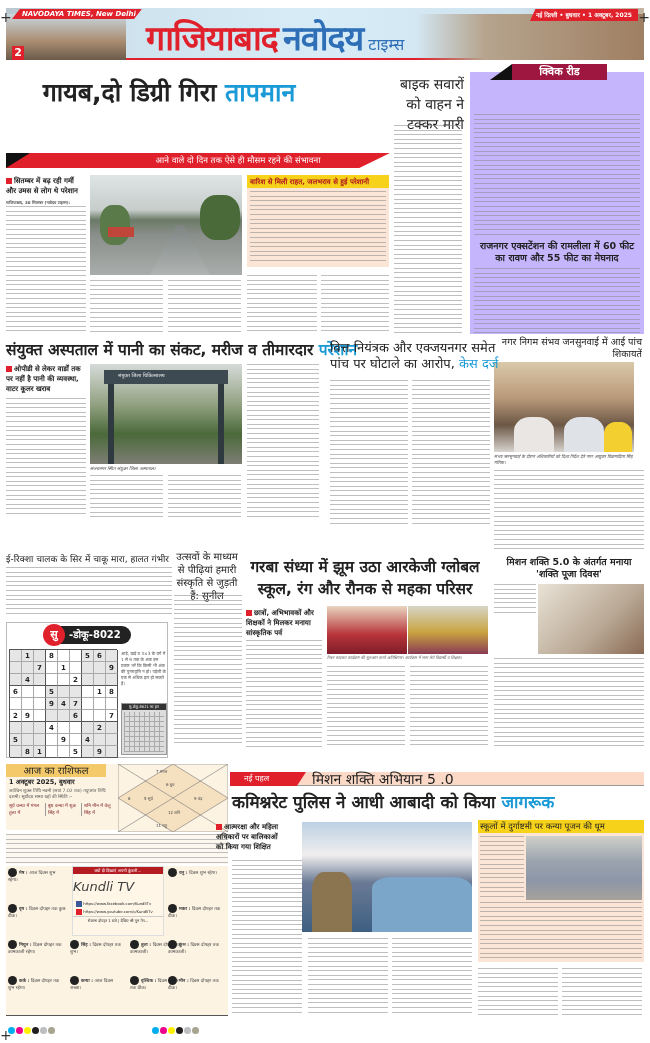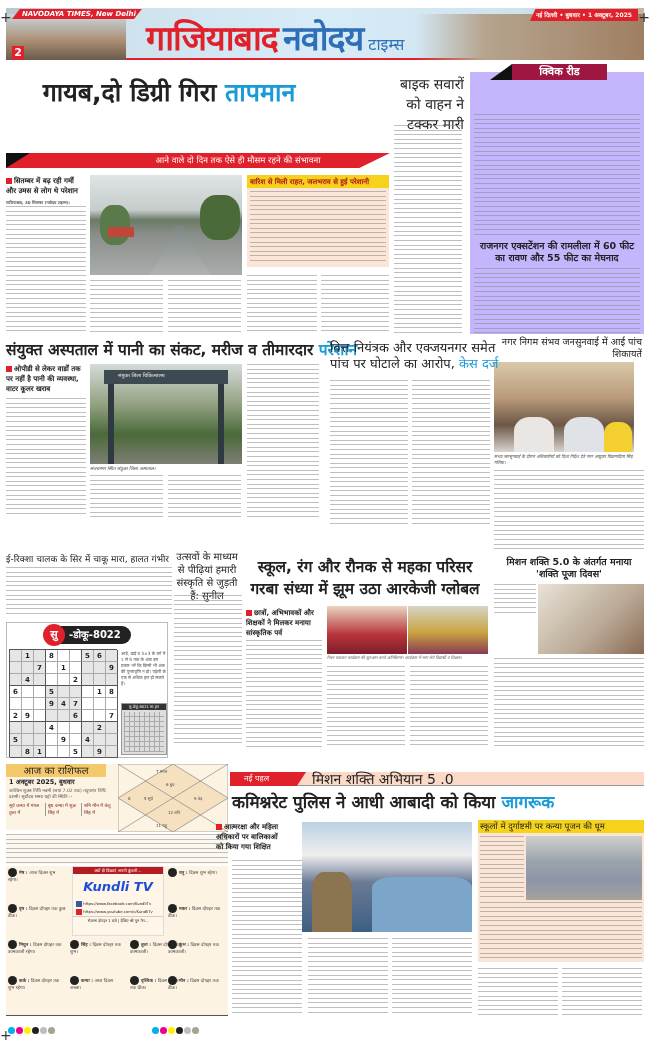--- a/index.html
+++ b/index.html
@@ -114,22 +114,22 @@
 <div class="abs lines" style="left:330px;top:380px;width:78px;height:145px"></div>
 <div class="abs lines" style="left:412px;top:380px;width:78px;height:145px"></div>
 
 <div class="abs" style="left:6px;top:553px;width:166px;font-size:9px;line-height:12px;color:#222;white-space:nowrap">ई-रिक्शा चालक के सिर में चाकू मारा, हालत गंभीर</div>
 <div class="abs lines" style="left:6px;top:567px;width:166px;height:50px"></div>
 
 <div class="abs" style="left:172px;top:550px;width:70px;text-align:center;font-size:10px;line-height:13px;color:#222">उत्सवों के माध्यम से पीढ़ियां हमारी संस्कृति से जुड़ती हैं: सुनील</div>
 <div class="abs lines" style="left:174px;top:595px;width:68px;height:150px"></div>
 
 <div class="abs" style="left:245px;top:556px;width:240px;text-align:center;font-size:15.5px;font-weight:bold;line-height:22px;color:#222;white-space:nowrap">
+  <div>गरबा संध्या में झूम उठा आरकेजी ग्लोबल</div>
   <div>स्कूल, रंग और रौनक से महका परिसर</div>
-  <div>गरबा संध्या में झूम उठा आरकेजी ग्लोबल</div>
 </div>
 <div class="abs" style="left:246px;top:608px;width:76px;font-size:7px;font-weight:bold;line-height:10px">
   <span class="redsq"></span><span>छात्रों, अभिभावकों और शिक्षकों ने मिलकर मनाया सांस्कृतिक पर्व</span>
 </div>
 <div class="abs photo" style="left:327px;top:606px;width:80px;height:48px;background:linear-gradient(180deg,#e9d5c0,#b7343a 60%,#7e1d2a)"></div>
 <div class="abs photo" style="left:408px;top:606px;width:80px;height:48px;background:linear-gradient(180deg,#d6d5c7,#c9a340 55%,#8a3a55)"></div>
 <div class="abs" style="left:327px;top:655px;width:162px;font-size:4px;line-height:5px;font-style:italic;color:#555;white-space:nowrap;overflow:hidden">रिबन काटकर कार्यक्रम की शुरुआत करते अतिथिगण। कार्यक्रम में भाग लेते विद्यार्थी व शिक्षक।</div>
 <div class="abs lines" style="left:246px;top:640px;width:76px;height:108px"></div>
 <div class="abs lines" style="left:327px;top:666px;width:78px;height:82px"></div>
 <div class="abs lines" style="left:410px;top:666px;width:78px;height:82px"></div>
@@ -249,21 +249,21 @@
   <text x="10" y="36" font-size="4" fill="#444">8</text>
   <text x="26" y="36" font-size="4" fill="#444">5 सूर्य</text>
   <text x="76" y="36" font-size="4" fill="#444">9 चंद्र</text>
   <text x="50" y="50" font-size="4" fill="#444">12 शनि</text>
   <text x="38" y="63" font-size="4" fill="#444">11 राहु</text>
 </svg>
 <div class="abs lines" style="left:6px;top:834px;width:222px;height:30px;background-color:#fdf3e3"></div>
 <div class="abs" style="left:6px;top:866px;width:222px;height:150px;background:#fdf3e3;border-bottom:1px solid #555">
   <div class="abs" style="left:66px;top:0;width:92px;height:70px;background:#fff6e8;border:1px solid #ddd">
     <div style="background:#b51c22;color:#fff;font-size:4.2px;text-align:center;line-height:7px">क्यों दी दिखाएं अपनी कुंडली...</div>
-    <div style="font-size:13px;color:#1d4ed8;text-align:center;font-weight:bold;font-style:italic;line-height:26px">Kundli TV</div>
+    <div style="font-size:13px;color:#404040;font-weight:normal;font-style:italic;line-height:26px">Kundli TV</div>
     <div style="font-size:3.8px;line-height:8px;padding-left:3px;white-space:nowrap">
       <span style="display:inline-block;width:6px;height:6px;background:#3b5998;vertical-align:middle"></span>
       <span>https://www.facebook.com/KundliTv</span>
     </div>
     <div style="font-size:3.8px;line-height:8px;padding-left:3px;white-space:nowrap">
       <span style="display:inline-block;width:6px;height:6px;background:#e0202a;vertical-align:middle"></span>
       <span>https://www.youtube.com/c/KundliTv</span>
     </div>
     <div style="font-size:3.8px;line-height:7px;text-align:center;white-space:nowrap;overflow:hidden;border-top:1px solid #ccc">रोजाना दोपहर 1 बजे | देखिए श्री गुरु तेग...</div>
   </div>

